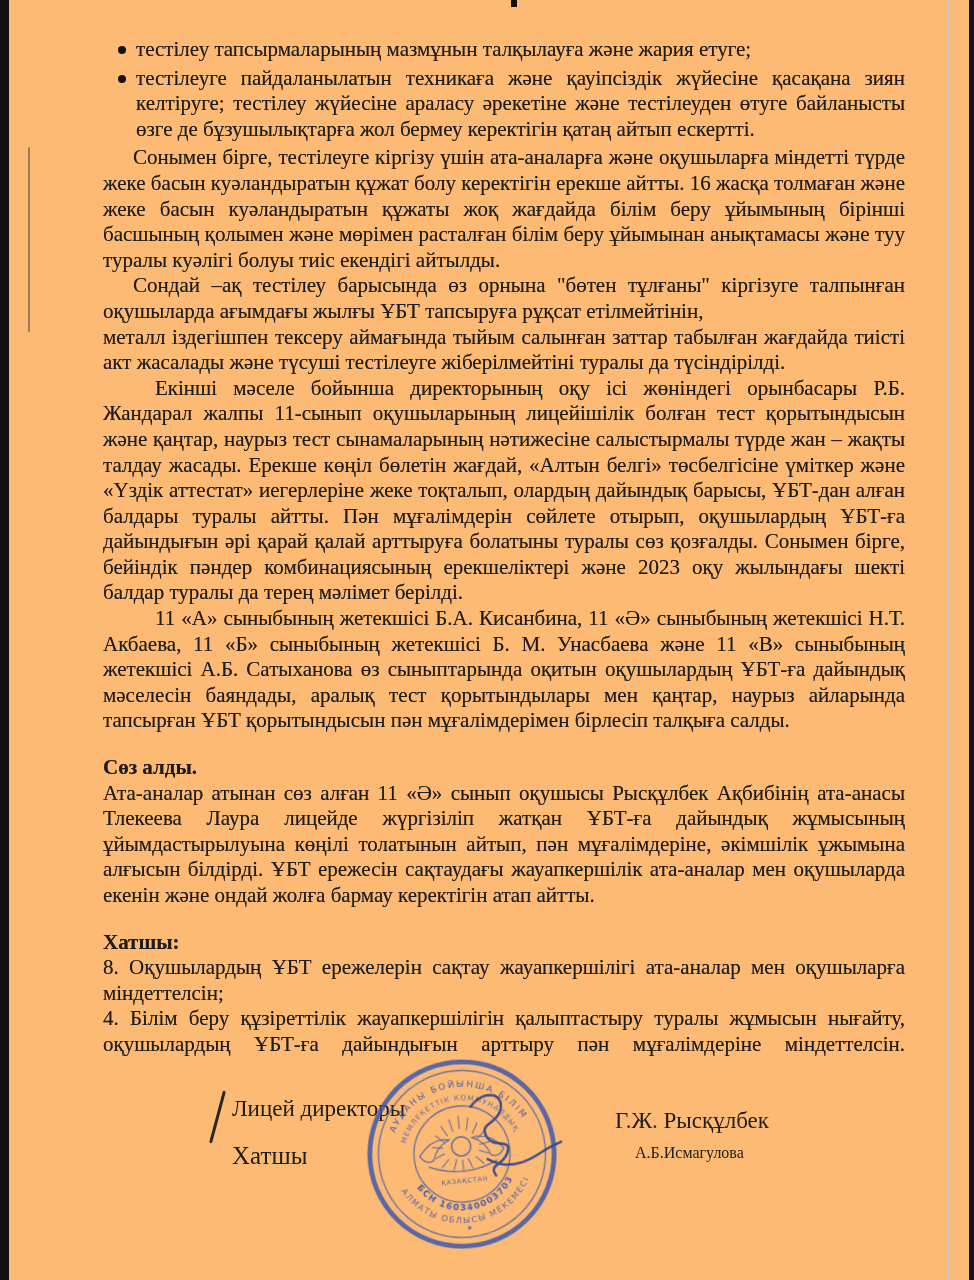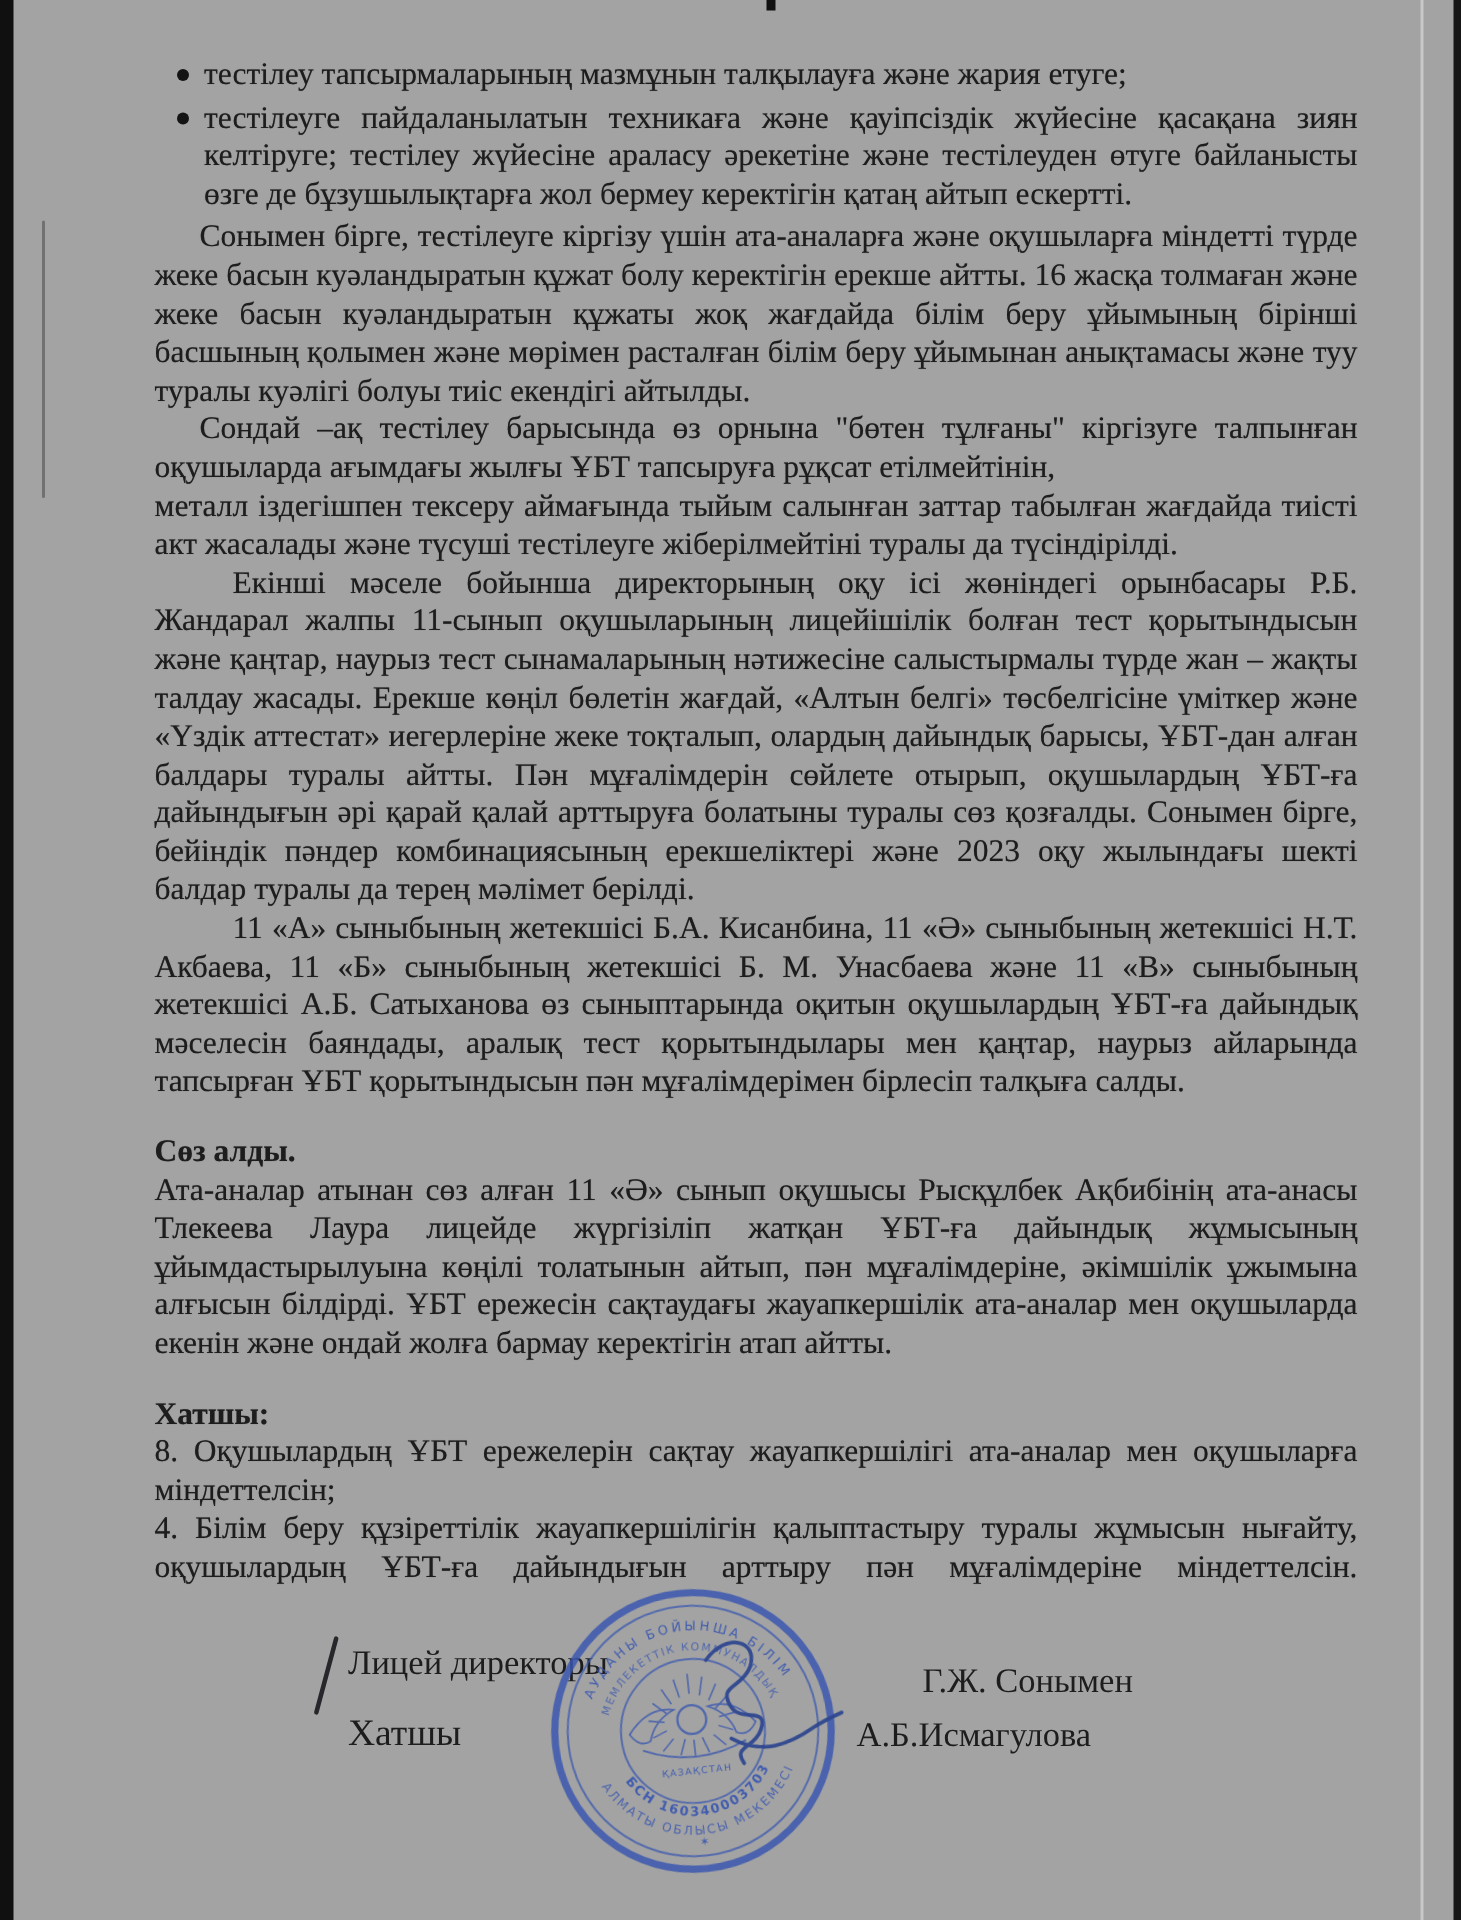--- a/index.html
+++ b/index.html
@@ -1,20 +1,20 @@
 <!DOCTYPE html>
 <html><head>
 <meta charset="utf-8">
 <style>
   html,body{margin:0;padding:0;}
   body{
     width:974px;height:1280px;position:relative;background:#ffffff;overflow:hidden;
     font-family:"Liberation Serif", serif;
   }
-  .page{position:absolute;inset:0;background:#a3a3a3;text-decoration:underline;}
+  .page{position:absolute;inset:0;background:#fdba74;text-decoration:underline;}
   
   .edge-left{position:absolute;left:0;top:0;width:9px;height:1280px;background:#101010;}
   .edge-right-bar{position:absolute;left:969px;top:0;width:5px;height:1280px;background:#161616;}
   .edge-right-line{position:absolute;left:947px;top:0;width:2px;height:1280px;background:#c9c9c9;}
   .top-tick{position:absolute;left:511px;top:0;width:6px;height:7px;background:#101010;}
   .fold-line{position:absolute;left:28px;top:147px;width:2px;height:185px;background:#4a4a4a;
     opacity:.55;filter:blur(.4px);border-radius:2px;}
 
   
   .textcol{
@@ -27,21 +27,21 @@
   .bullet-dot{position:absolute;left:15px;top:9px;width:8px;height:8px;border-radius:50%;background:#141414;}
   .indent-sm{text-indent:30px;}
   .indent-lg{text-indent:52px;}
   .heading{font-weight:bold;margin-top:21px;}
   .justify-last{text-align-last:justify;}
 
   
   .sig-label-1{position:absolute;left:232px;top:1096px;font-size:23px;color:#1d1d1d;}
   .sig-label-2{position:absolute;left:232px;top:1142px;font-size:25px;color:#1d1d1d;}
   .sig-name-1{position:absolute;left:615px;top:1108px;font-size:23px;color:#1d1d1d;}
-  .sig-name-2{position:absolute;left:571px;top:1144px;font-size:23px;color:#1d1d1d;}
+  .sig-name-2{position:absolute;left:635px;top:1144px;font-size:16px;color:#1d1d1d;}
   .sig-slash{
     position:absolute;left:216px;top:1090px;width:3px;height:54px;background:#26262b;
     transform:rotate(15deg);border-radius:2px;
   }
 
   
   .stamp{
     position:absolute;left:366px;top:1058px;width:192px;height:192px;
     transform:rotate(-6deg);opacity:.93;overflow:visible;filter:blur(.3px);
   }
@@ -75,21 +75,21 @@
     <div class="block heading">Сөз алды.</div>
     <div class="block para">Ата-аналар атынан сөз алған 11 «Ә» сынып оқушысы Рысқұлбек Ақбибінің ата-анасы Тлекеева Лаура лицейде жүргізіліп жатқан ҰБТ-ға дайындық жұмысының ұйымдастырылуына көңілі толатынын айтып, пән мұғалімдеріне, әкімшілік ұжымына алғысын білдірді. ҰБТ ережесін сақтаудағы жауапкершілік ата-аналар мен оқушыларда екенін және ондай жолға бармау керектігін атап айтты.</div>
     <div class="block heading">Хатшы:</div>
     <div class="block para">8. Оқушылардың ҰБТ ережелерін сақтау жауапкершілігі ата-аналар мен оқушыларға міндеттелсін;</div>
     <div class="block para justify-last">4. Білім беру құзіреттілік жауапкершілігін қалыптастыру туралы жұмысын нығайту, оқушылардың ҰБТ-ға дайындығын арттыру пән мұғалімдеріне міндеттелсін.</div>
   </div>
 
   <div class="sig-slash"></div>
   <div class="sig-label-1">Лицей директоры</div>
   <div class="sig-label-2">Хатшы</div>
-  <div class="sig-name-1">Г.Ж. Сонымен</div>
+  <div class="sig-name-1">Г.Ж. Рысқұлбек</div>
   <div class="sig-name-2">А.Б.Исмагулова</div>
 
   <svg class="stamp" viewBox="-100 -100 200 200" xmlns="http://www.w3.org/2000/svg">
     <defs>
       <path id="arcTopOuter" d="M -76,6 A 76,76 0 0 1 76,6"></path>
       <path id="arcTopInner" d="M -61,5 A 61,61 0 0 1 61,5"></path>
       <path id="arcBottom" d="M -76,-4 A 76,76 0 0 0 76,-4"></path>
       <path id="arcBin" d="M -56,16 A 58,58 0 0 0 56,16"></path>
     </defs>
 

